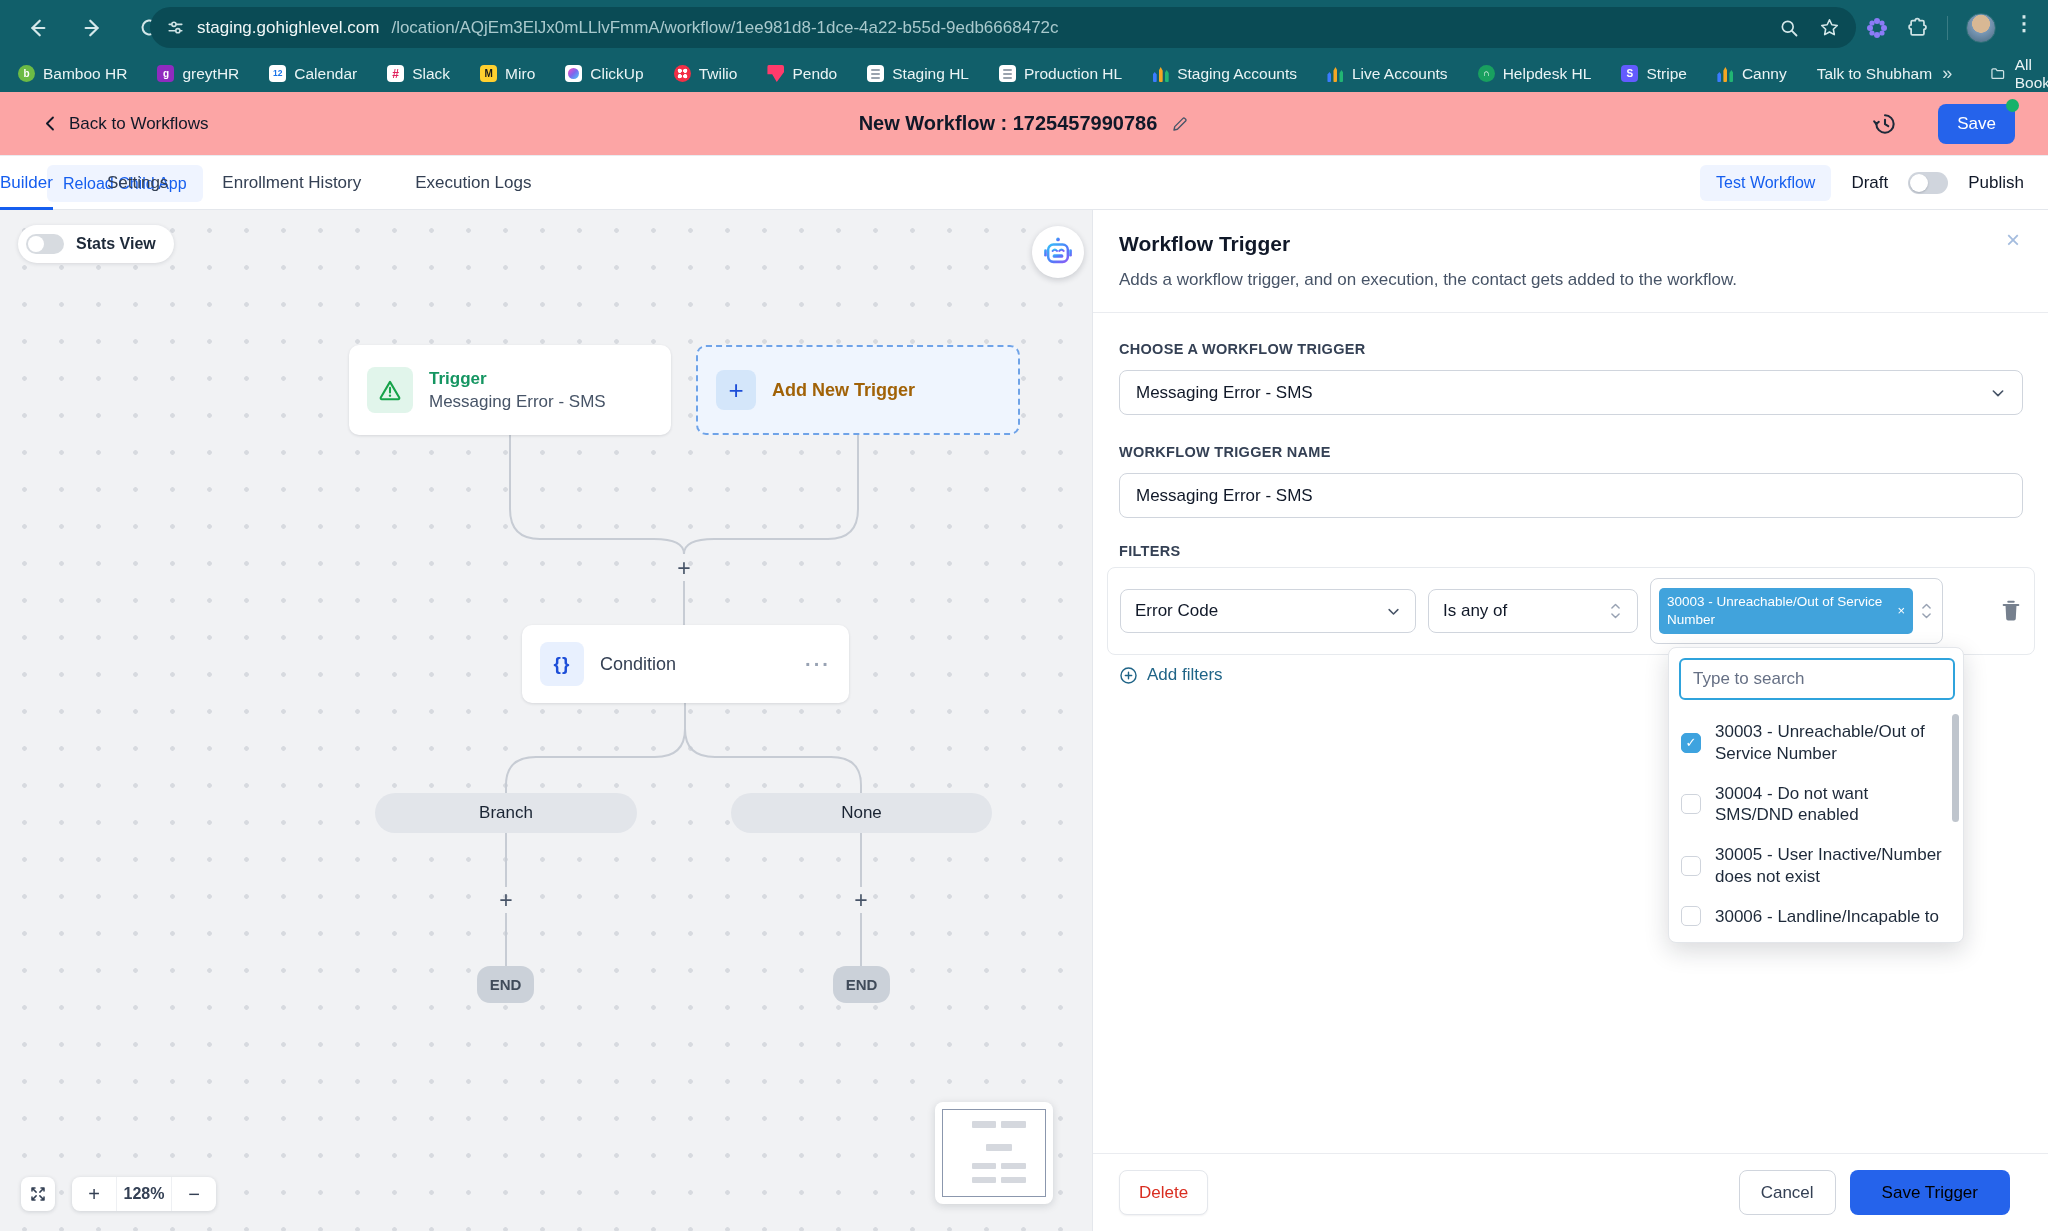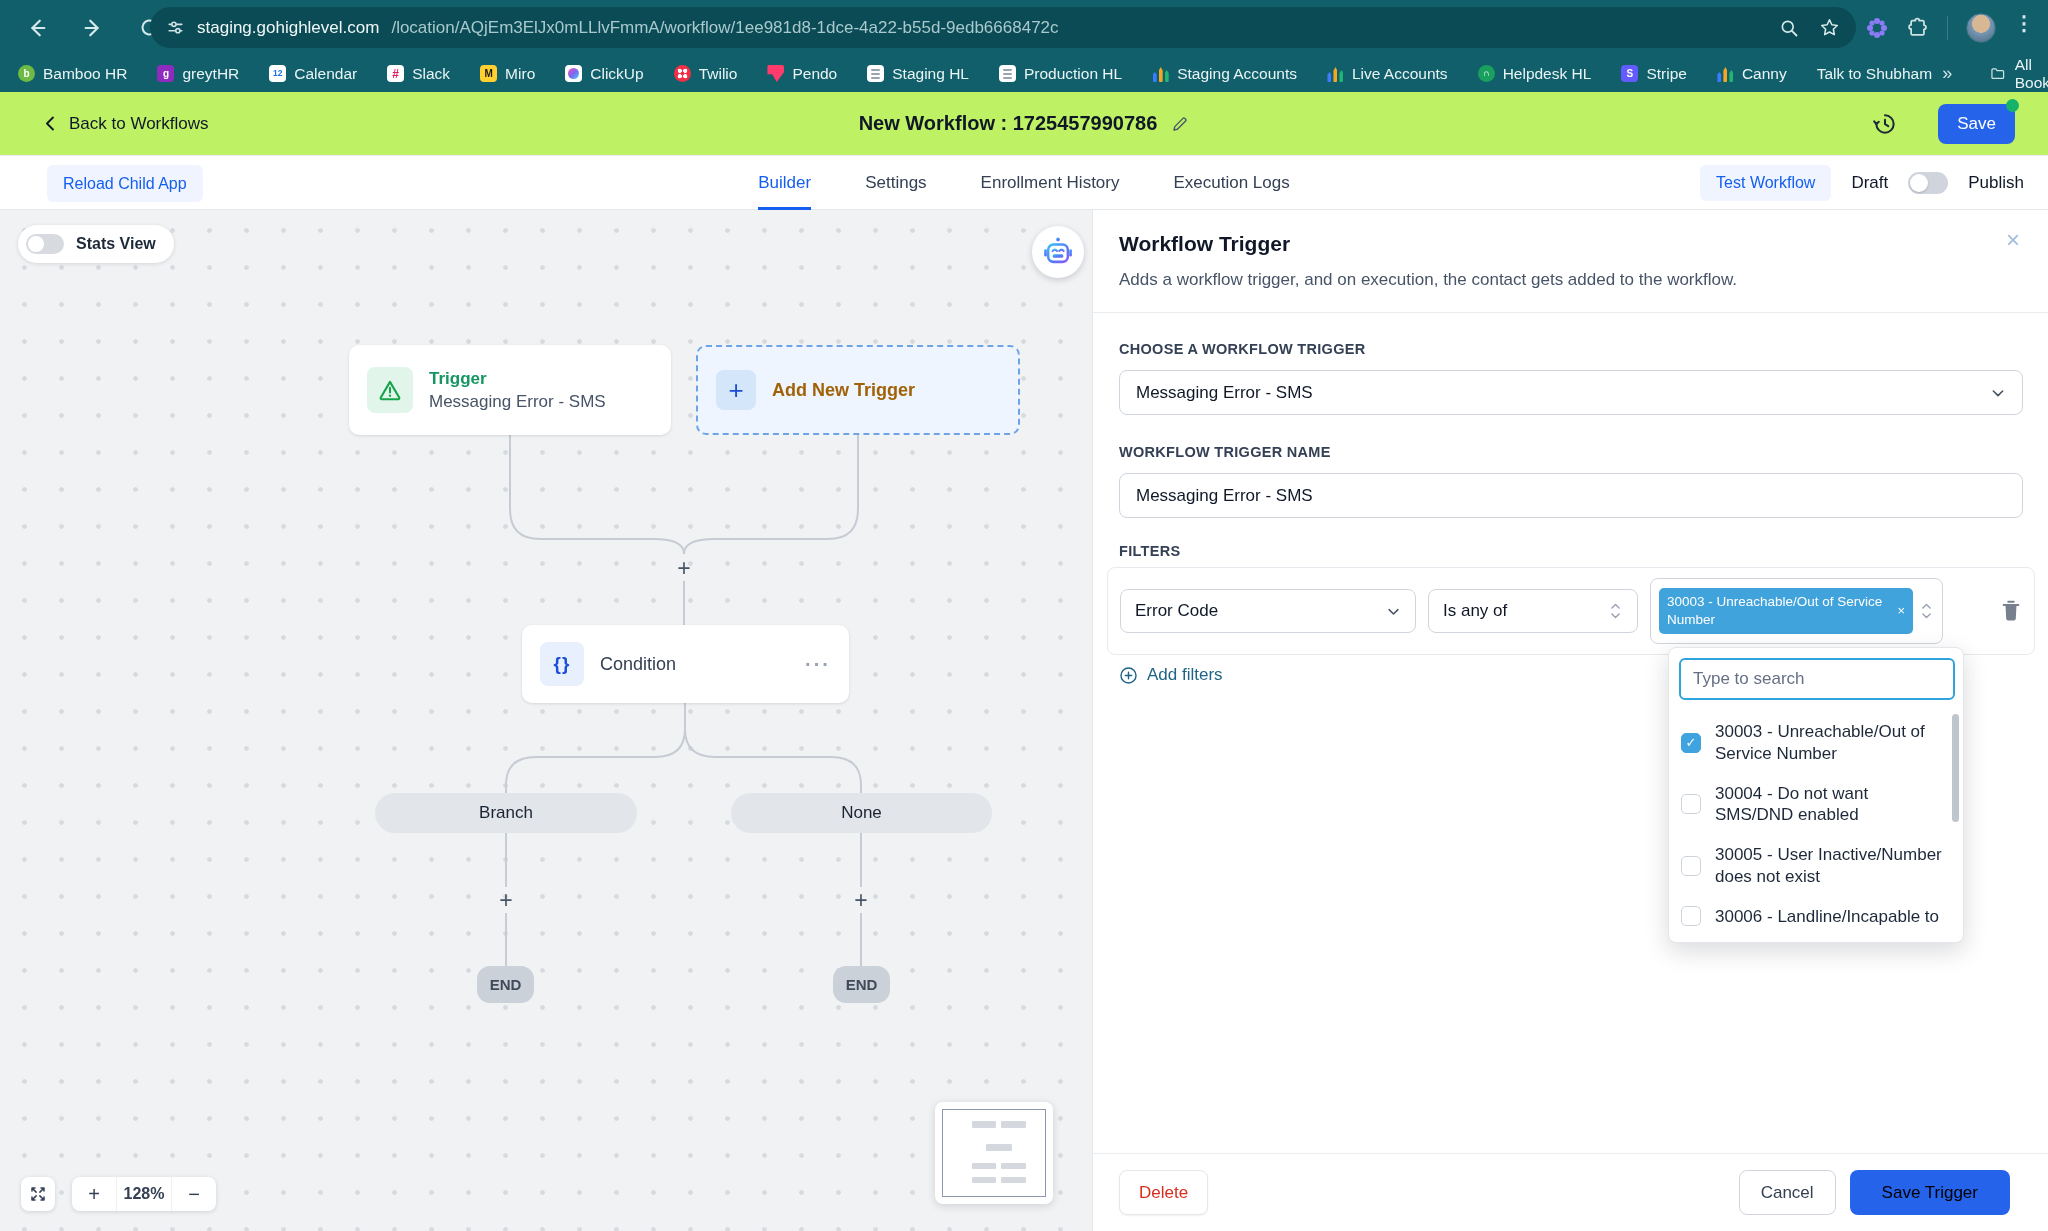--- a/index.html
+++ b/index.html
@@ -48,34 +48,34 @@
   .fav-bars .b1 { height:10px; background:#3B7BFF; }
   .fav-bars .b2 { height:15px; background:#F5A623; }
   .fav-bars .b3 { height:12px; background:#21B573; }
   .fav-helpdesk { background:#19A05F; border-radius:50%; color:#fff; font-size:9px; }
   .fav-stripe { background:#635BFF; color:#fff; }
   .bm-overflow { margin-left:auto; color:#CFE3E5; font-size:18px; cursor:pointer; padding:0 10px; }
   .bm-sep { width:1px; height:22px; background:#3A7C85; margin:0 14px; }
   .bm-all { display:flex; align-items:center; gap:9px; cursor:pointer; }
 
   
-  #header1 { position:absolute; left:0; top:92px; width:2048px; height:63px; background:#bef264; }
+  #header1 { position:absolute; left:0; top:92px; width:2048px; height:63px; background:#fca5a5; }
   .back { position:absolute; left:42px; top:0; height:63px; display:flex; align-items:center; gap:10px; cursor:pointer; }
   .back-label { font-size:17px; font-weight:500; color:#101828; }
   .title-wrap { position:absolute; left:0; right:0; top:0; height:63px; display:flex; align-items:center; justify-content:center; gap:14px; }
   .page-title { font-size:20px; font-weight:700; color:#101828; }
   .h1-right { position:absolute; right:33px; top:0; height:63px; display:flex; align-items:center; gap:40px; }
   .icon-btn { cursor:pointer; display:flex; align-items:center; justify-content:center; }
   .save-btn { position:relative; background:#2563EB; color:#fff; font-size:17px; font-weight:500; border:none; border-radius:8px; padding:10px 19px; cursor:pointer; }
   .save-dot { position:absolute; right:-4px; top:-5px; width:13px; height:13px; border-radius:50%; background:#17B26A; }
 
   
   #header2 { position:absolute; left:0; top:155px; width:2048px; height:55px; background:#fff; border-top:1px solid #EAECF0; border-bottom:1px solid #E4E7EC; }
   .reload-btn { position:absolute; left:47px; top:9px; height:37px; background:#EFF4FF; color:#155EEF; font-size:16px; border:none; border-radius:6px; padding:0 16px; cursor:pointer; }
-  #tabs { position:absolute; left:0; right:0; top:0; height:54px; display:flex; align-items:stretch; justify-content:center; gap:54px; }
+  #tabs { position:absolute; left:0; right:0; top:0; height:54px; display:flex; align-items:stretch; gap:54px; }
   .tab { display:flex; align-items:center; font-size:17px; color:#344054; cursor:pointer; border-bottom:3px solid transparent; padding-top:2px; }
   .tab.active { color:#155EEF; border-bottom-color:#155EEF; }
   .h2-right { position:absolute; right:24px; top:0; height:54px; display:flex; align-items:center; gap:20px; }
   .test-btn { background:#EFF4FF; color:#155EEF; font-size:16px; border:none; border-radius:6px; padding:9px 16px; cursor:pointer; }
   .dp-label { font-size:17px; color:#101828; }
   .toggle { width:40px; height:22px; border-radius:11px; background:#D0D5DD; position:relative; cursor:pointer; }
   .toggle .knob { position:absolute; left:2px; top:2px; width:18px; height:18px; border-radius:50%; background:#fff; box-shadow:0 1px 2px rgba(16,24,40,.2); }
 
   
   #content { position:absolute; left:0; top:210px; width:1624px; height:1021px; }

